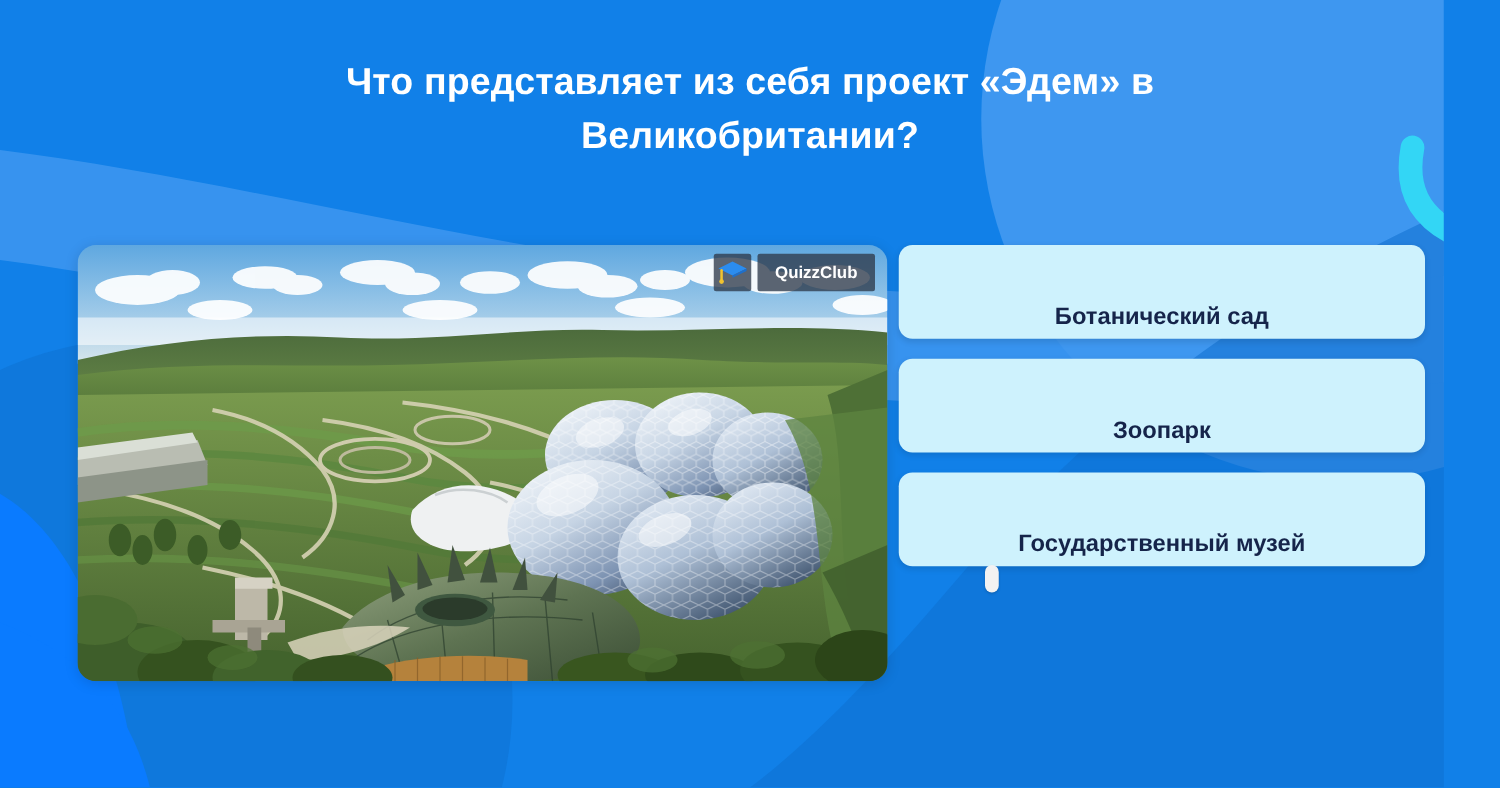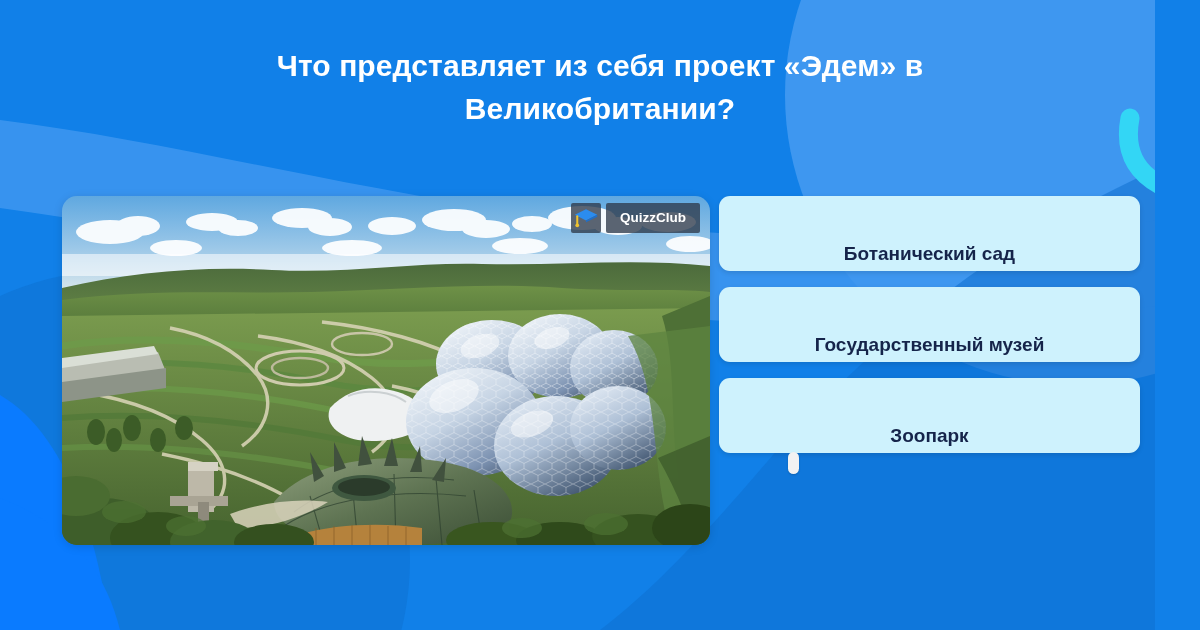--- a/index.html
+++ b/index.html
@@ -375,24 +375,24 @@
     </div>
   </div>
 
   <div class="options">
 
     <div class="option">
       <span class="option-label">Ботанический сад</span>
     </div>
 
     <div class="option">
+      <span class="option-label">Зоопарк</span>
+    </div>
+
+    <div class="option">
       <span class="option-label">Государственный музей</span>
     </div>
 
-    <div class="option">
-      <span class="option-label">Зоопарк</span>
-    </div>
-
   </div>
 
   <div class="pill-marker"></div>
 
 </div>
 
 </body></html>

